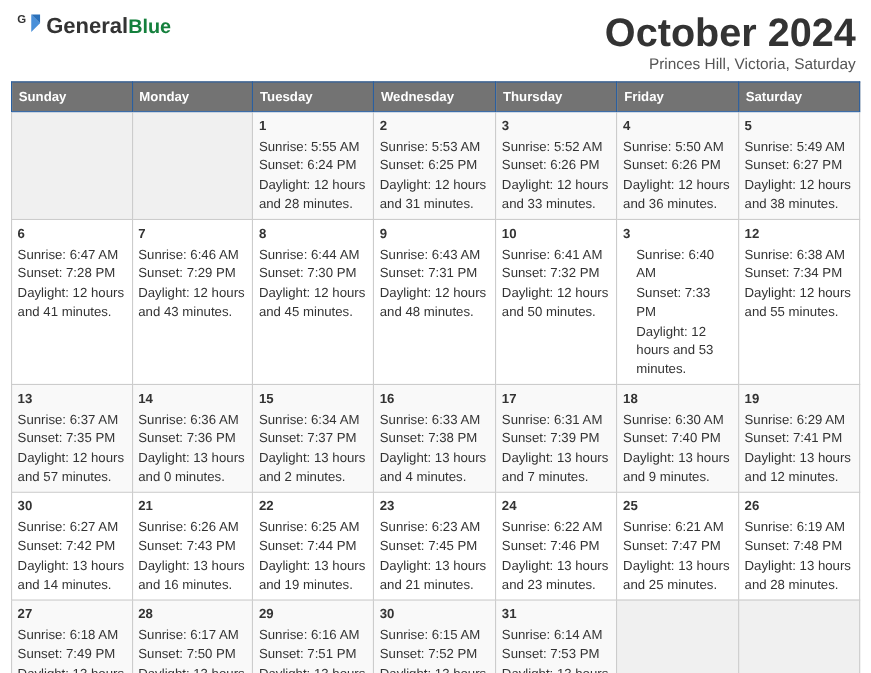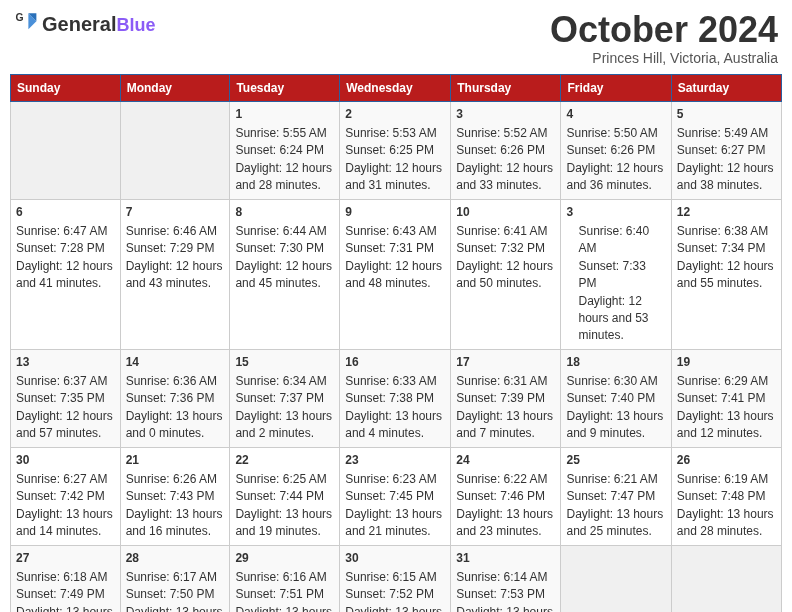--- a/index.html
+++ b/index.html
@@ -24,21 +24,21 @@
     }
     .logo-text-general {
       font-size: 20px;
       font-weight: bold;
       color: #333;
       line-height: 1;
     }
     .logo-text-blue {
       font-size: 18px;
       font-weight: bold;
-      color: #8b5cf6;
+      color: #15803d;
       line-height: 1;
     }
     .logo-icon {
       width: 24px;
       height: 24px;
     }
     .title-block {
       text-align: right;
     }
     .month-title {
@@ -50,21 +50,21 @@
     .location {
       font-size: 14px;
       color: #555;
     }
     .calendar {
       width: 100%;
       border-collapse: collapse;
       font-size: 11px;
     }
     .calendar thead tr th {
-      background: #b91c1c;
+      background: #737373;
       color: #fff;
       text-align: left;
       padding: 6px 6px;
       font-size: 12px;
       font-weight: bold;
       border: 1px solid #2a5fa0;
     }
     .calendar tbody tr td {
       border: 1px solid #ccc;
       vertical-align: top;
@@ -104,21 +104,21 @@
         <polygon points="18,4 28,14 18,24" fill="#4a90d9"></polygon>
         <polygon points="18,4 28,4 28,14" fill="#2a70b9"></polygon>
       </svg>
     </div>
     <div>
       <span class="logo-text-general">General</span><span class="logo-text-blue">Blue</span>
     </div>
   </div>
   <div class="title-block">
     <div class="month-title">October 2024</div>
-    <div class="location">Princes Hill, Victoria, Australia</div>
+    <div class="location">Princes Hill, Victoria, Saturday</div>
   </div>
 </div>
 
 <table class="calendar">
   <thead>
     <tr>
     <th>Sunday</th>
         <th>Monday</th>
         <th>Tuesday</th>
         <th>Wednesday</th>

